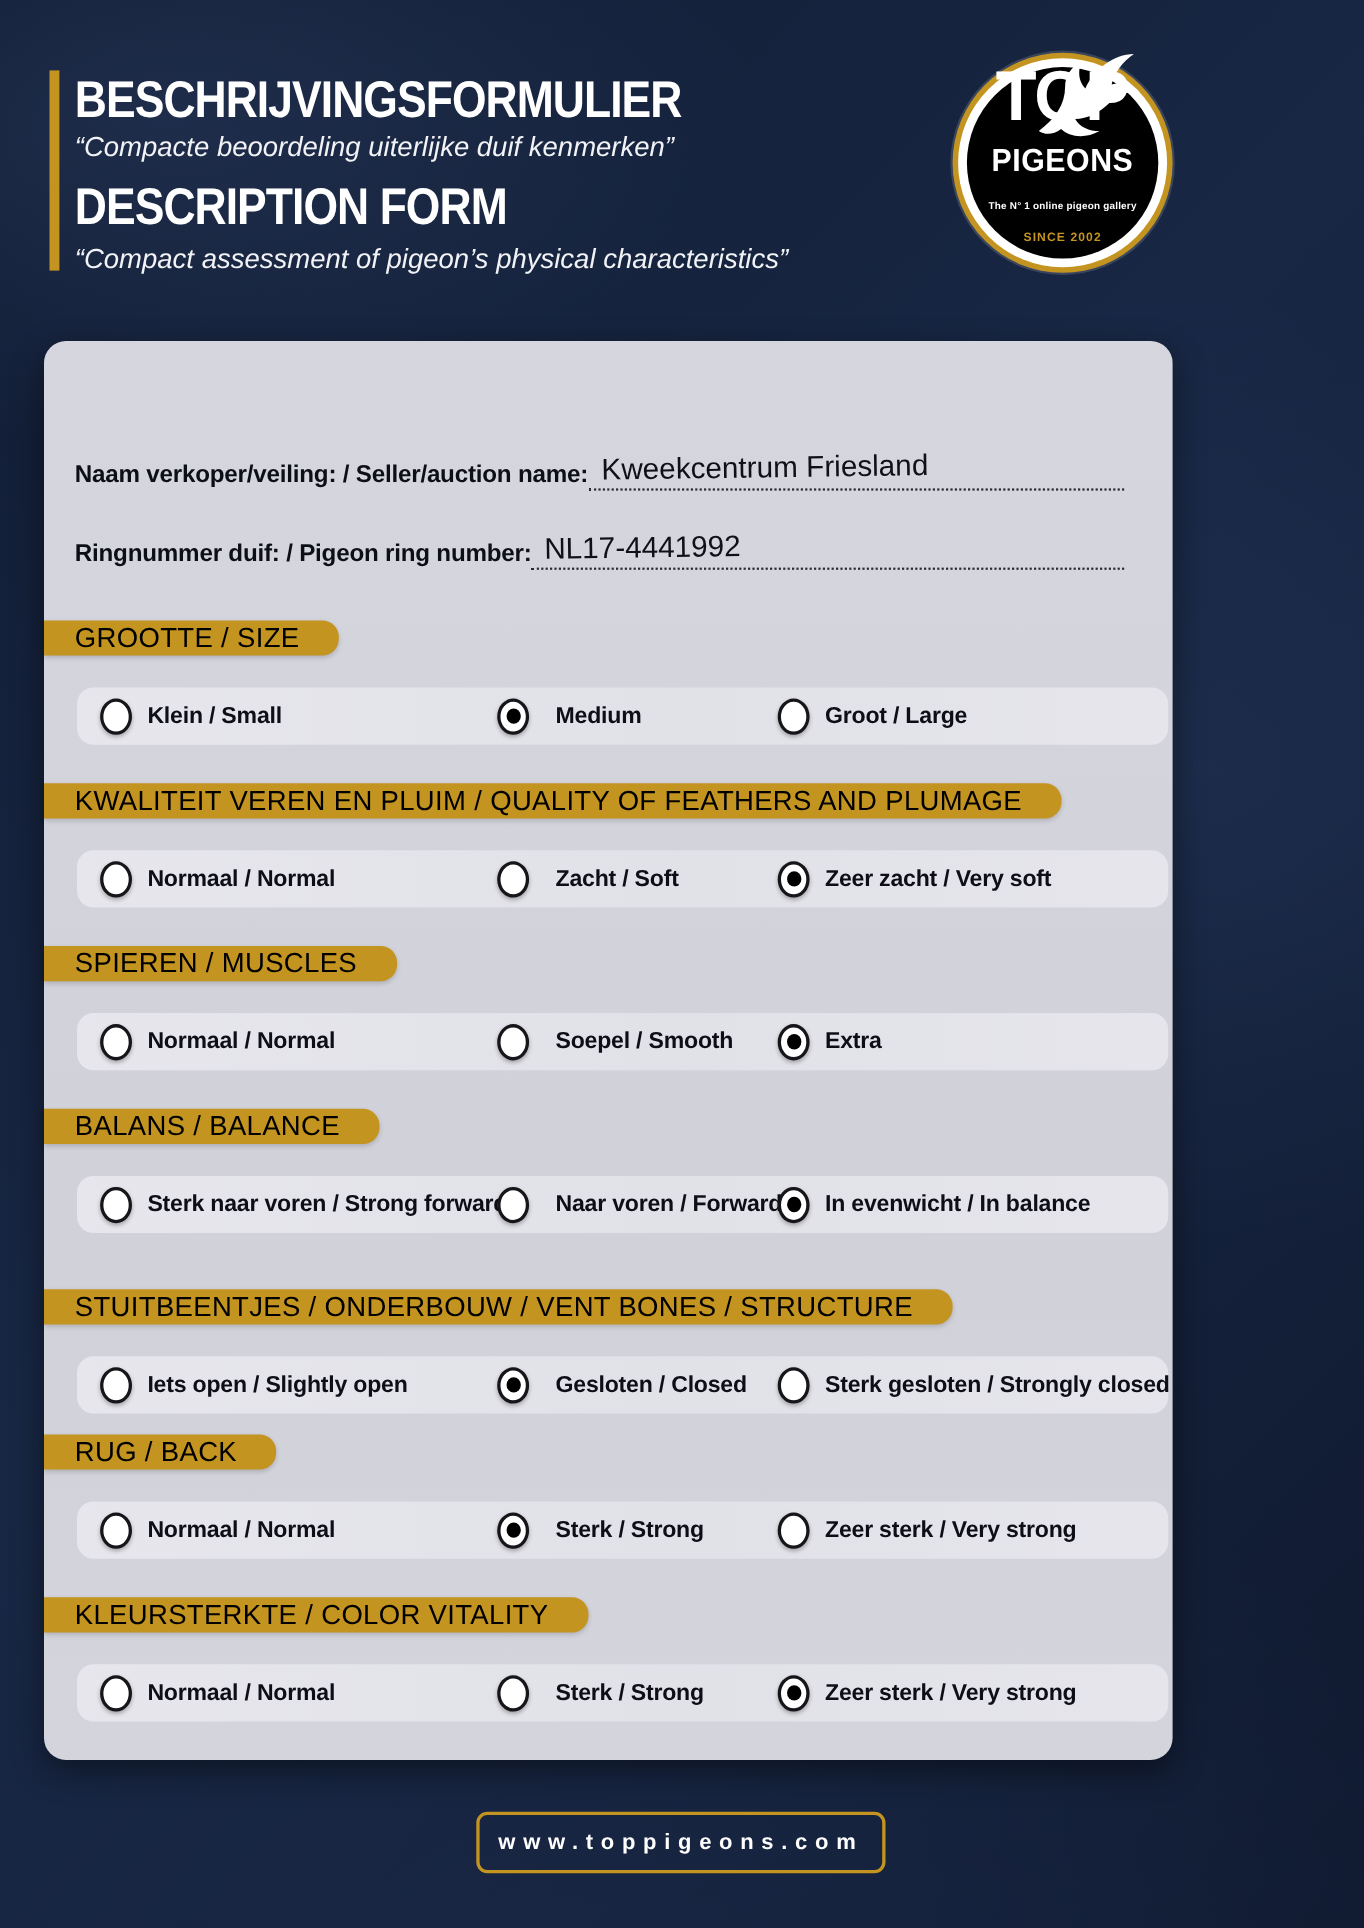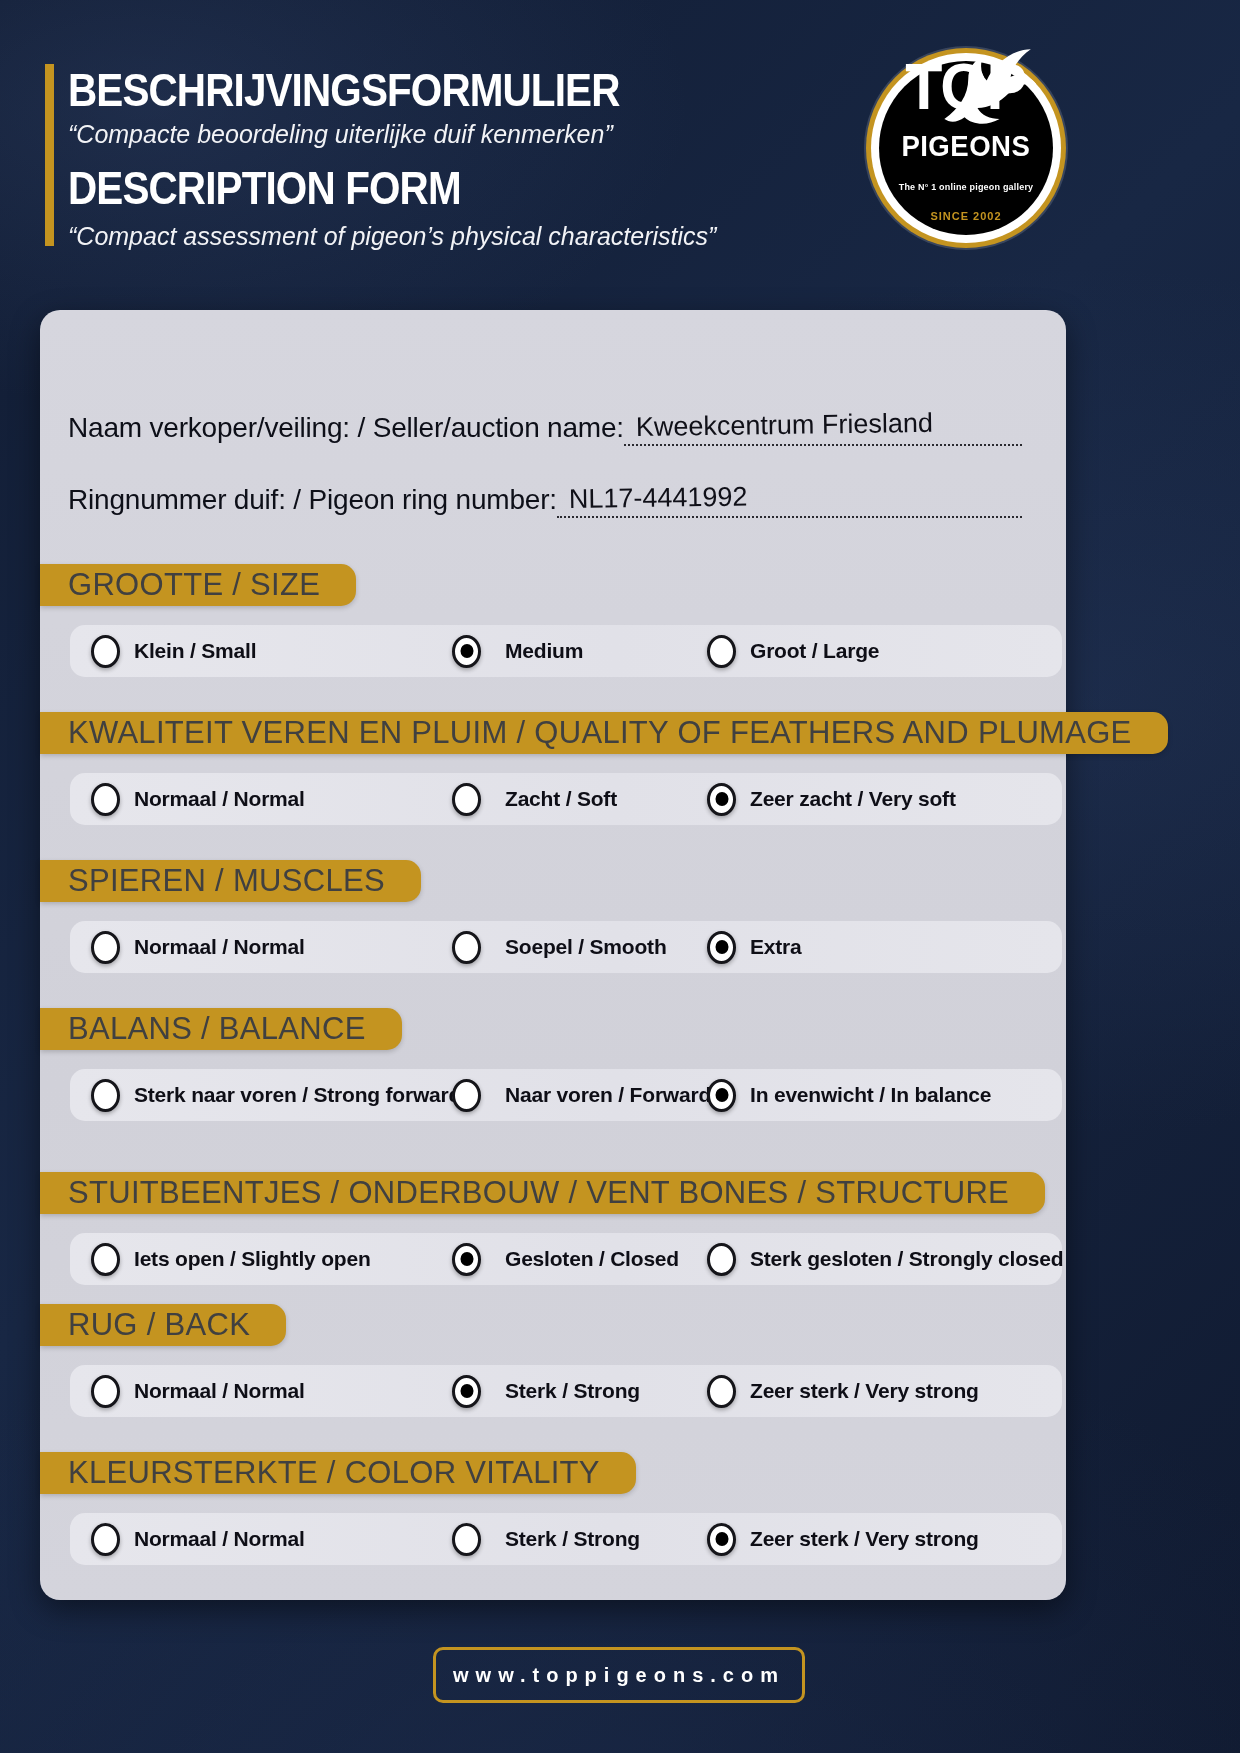--- a/index.html
+++ b/index.html
@@ -33,29 +33,29 @@
   .logo-pigeons { font-size:29px; line-height:1.05; font-weight:800; color:#fff; letter-spacing:.5px; transform:scaleX(.95); }
   .logo-tagline { font-size:9px; font-weight:700; color:#fff; margin-top:3px; letter-spacing:.2px; }
   .logo-since { font-size:11px; font-weight:800; color:var(--gold,#C49420); letter-spacing:1px; margin-top:1px; }
   
   .panel { position:absolute; left:40px; top:310px; width:1026px; height:1290px;
            background:linear-gradient(180deg,#D6D6DE 0%, #D1D1D9 60%, #D4D4DC 100%);
            border-radius:20px; box-shadow:0 10px 30px rgba(0,0,0,.45); }
   .field { position:absolute; left:28px; right:44px; display:flex; align-items:flex-end; height:44px; }
   .field-1 { top:92px; }
   .field-2 { top:164px; }
-  .flabel { font-size:28px; font-weight:400; color:#0d0f18; white-space:nowrap; letter-spacing:-0.2px; padding-bottom:2px;margin-top:44px; }
+  .flabel { font-size:22px; font-weight:700; color:#0d0f18; white-space:nowrap; letter-spacing:-0.2px; padding-bottom:2px;margin-top:44px; }
   .fline { flex:1; position:relative; border-bottom:2px dotted #2a2a30; height:100%; }
   .fvalue { position:absolute; left:12px; bottom:1px; font-size:27px; color:#101018; white-space:nowrap;
             transform:rotate(-0.8deg); transform-origin:left bottom; }
   
   .section { position:absolute; left:0; width:100%; height:113px; }
-  .tab { position:absolute; left:0; top:0; height:42px; background:var(--gold,#C49420); color:#404040;
+  .tab { position:absolute; left:0; top:0; height:32px; background:var(--gold,#C49420); color:#000000;
          border-radius:0 15px 15px 0; display:inline-flex; align-items:center;
-         padding:0 36px 0 28px; font-size:31px; letter-spacing:.3px; white-space:nowrap;
+         padding:0 36px 0 28px; font-size:25px; letter-spacing:.3px; white-space:nowrap;
          box-shadow:0 2px 5px rgba(0,0,0,.18); }
   .optrow { position:absolute; left:30px; top:61px; width:992px; height:52px;
             background:linear-gradient(90deg,#E6E6EC 0%, #E1E1E8 55%, #E5E5EB 100%); border-radius:15px; }
   .opt { position:absolute; top:0; height:100%; display:flex; align-items:center; gap:14px; cursor:pointer; }
   .opt-0 { left:21px; } .opt-1 { left:382px;gap:24px; } .opt-2 { left:637px; }
   .radio { width:29px; height:33px; border-radius:50%; background:#fff; border:3px solid #15151a;
            box-sizing:border-box; position:relative; box-shadow:0 2px 4px rgba(0,0,0,.3); flex:0 0 auto; }
   .radio.sel::after { content:""; position:absolute; left:50%; top:50%; width:13px; height:14px;
                       transform:translate(-50%,-50%); background:#000; border-radius:50%; }
   .olabel { font-size:21px; font-weight:700; color:#0e0e16; letter-spacing:-0.2px; white-space:nowrap; }

